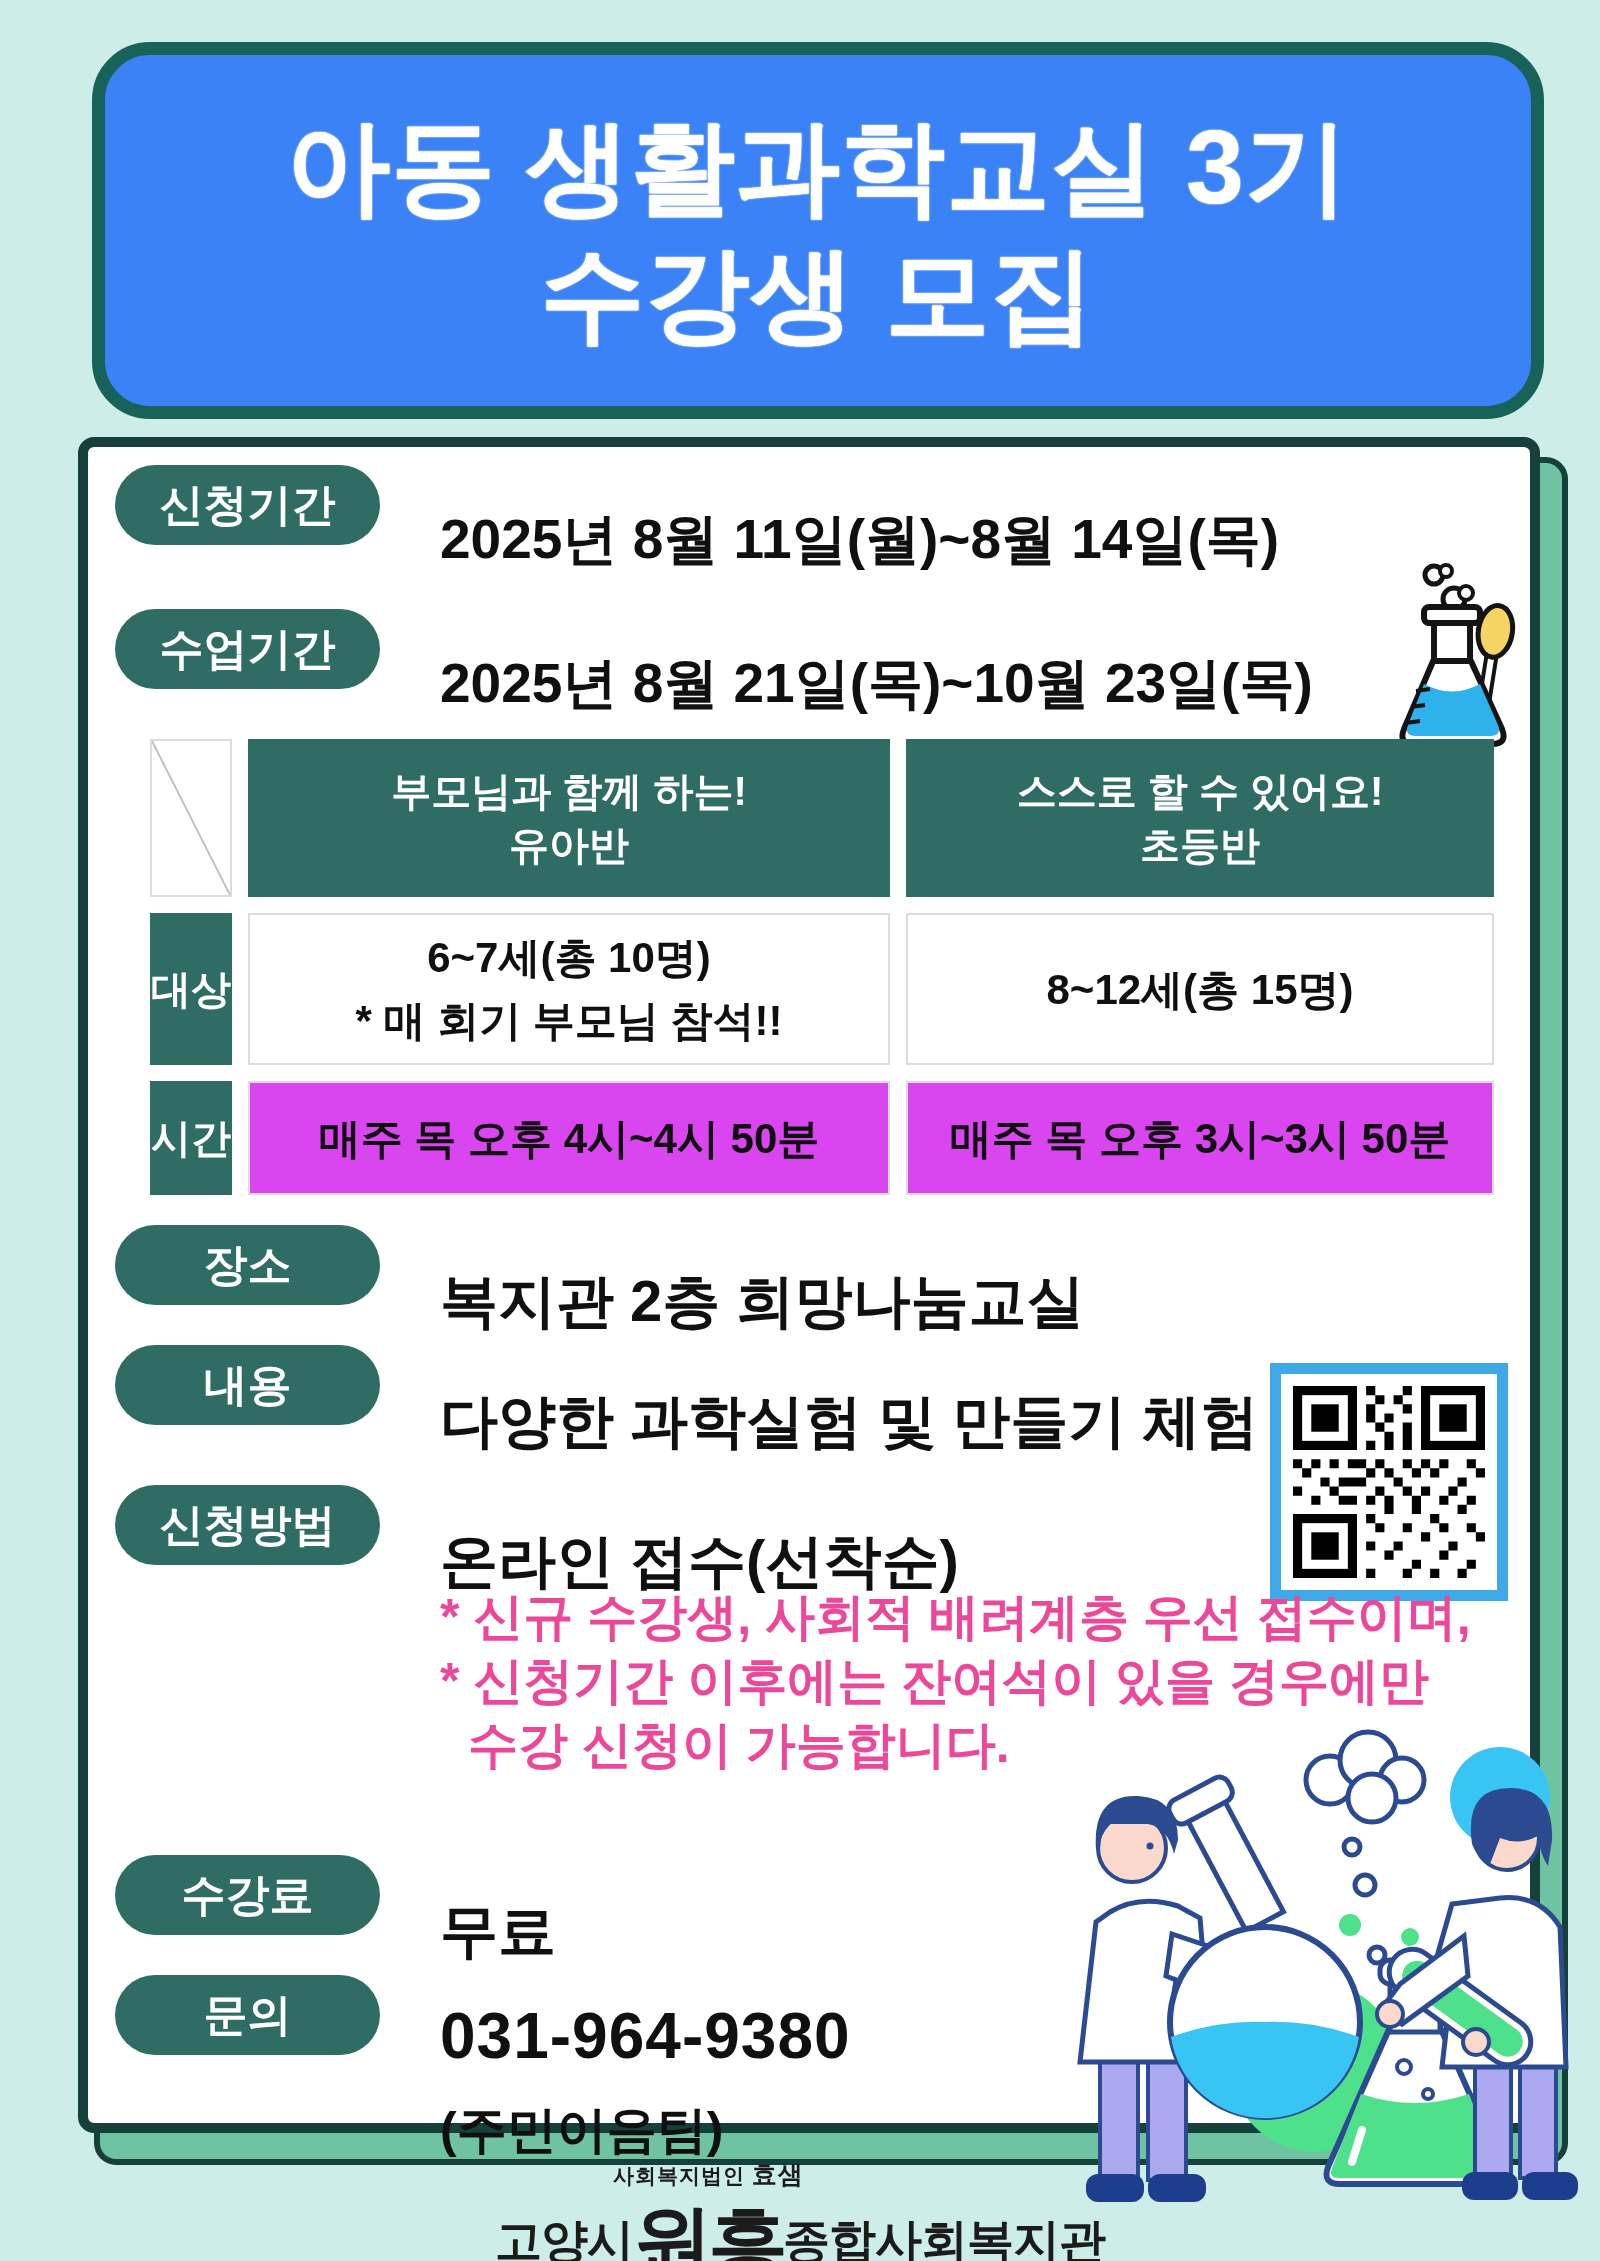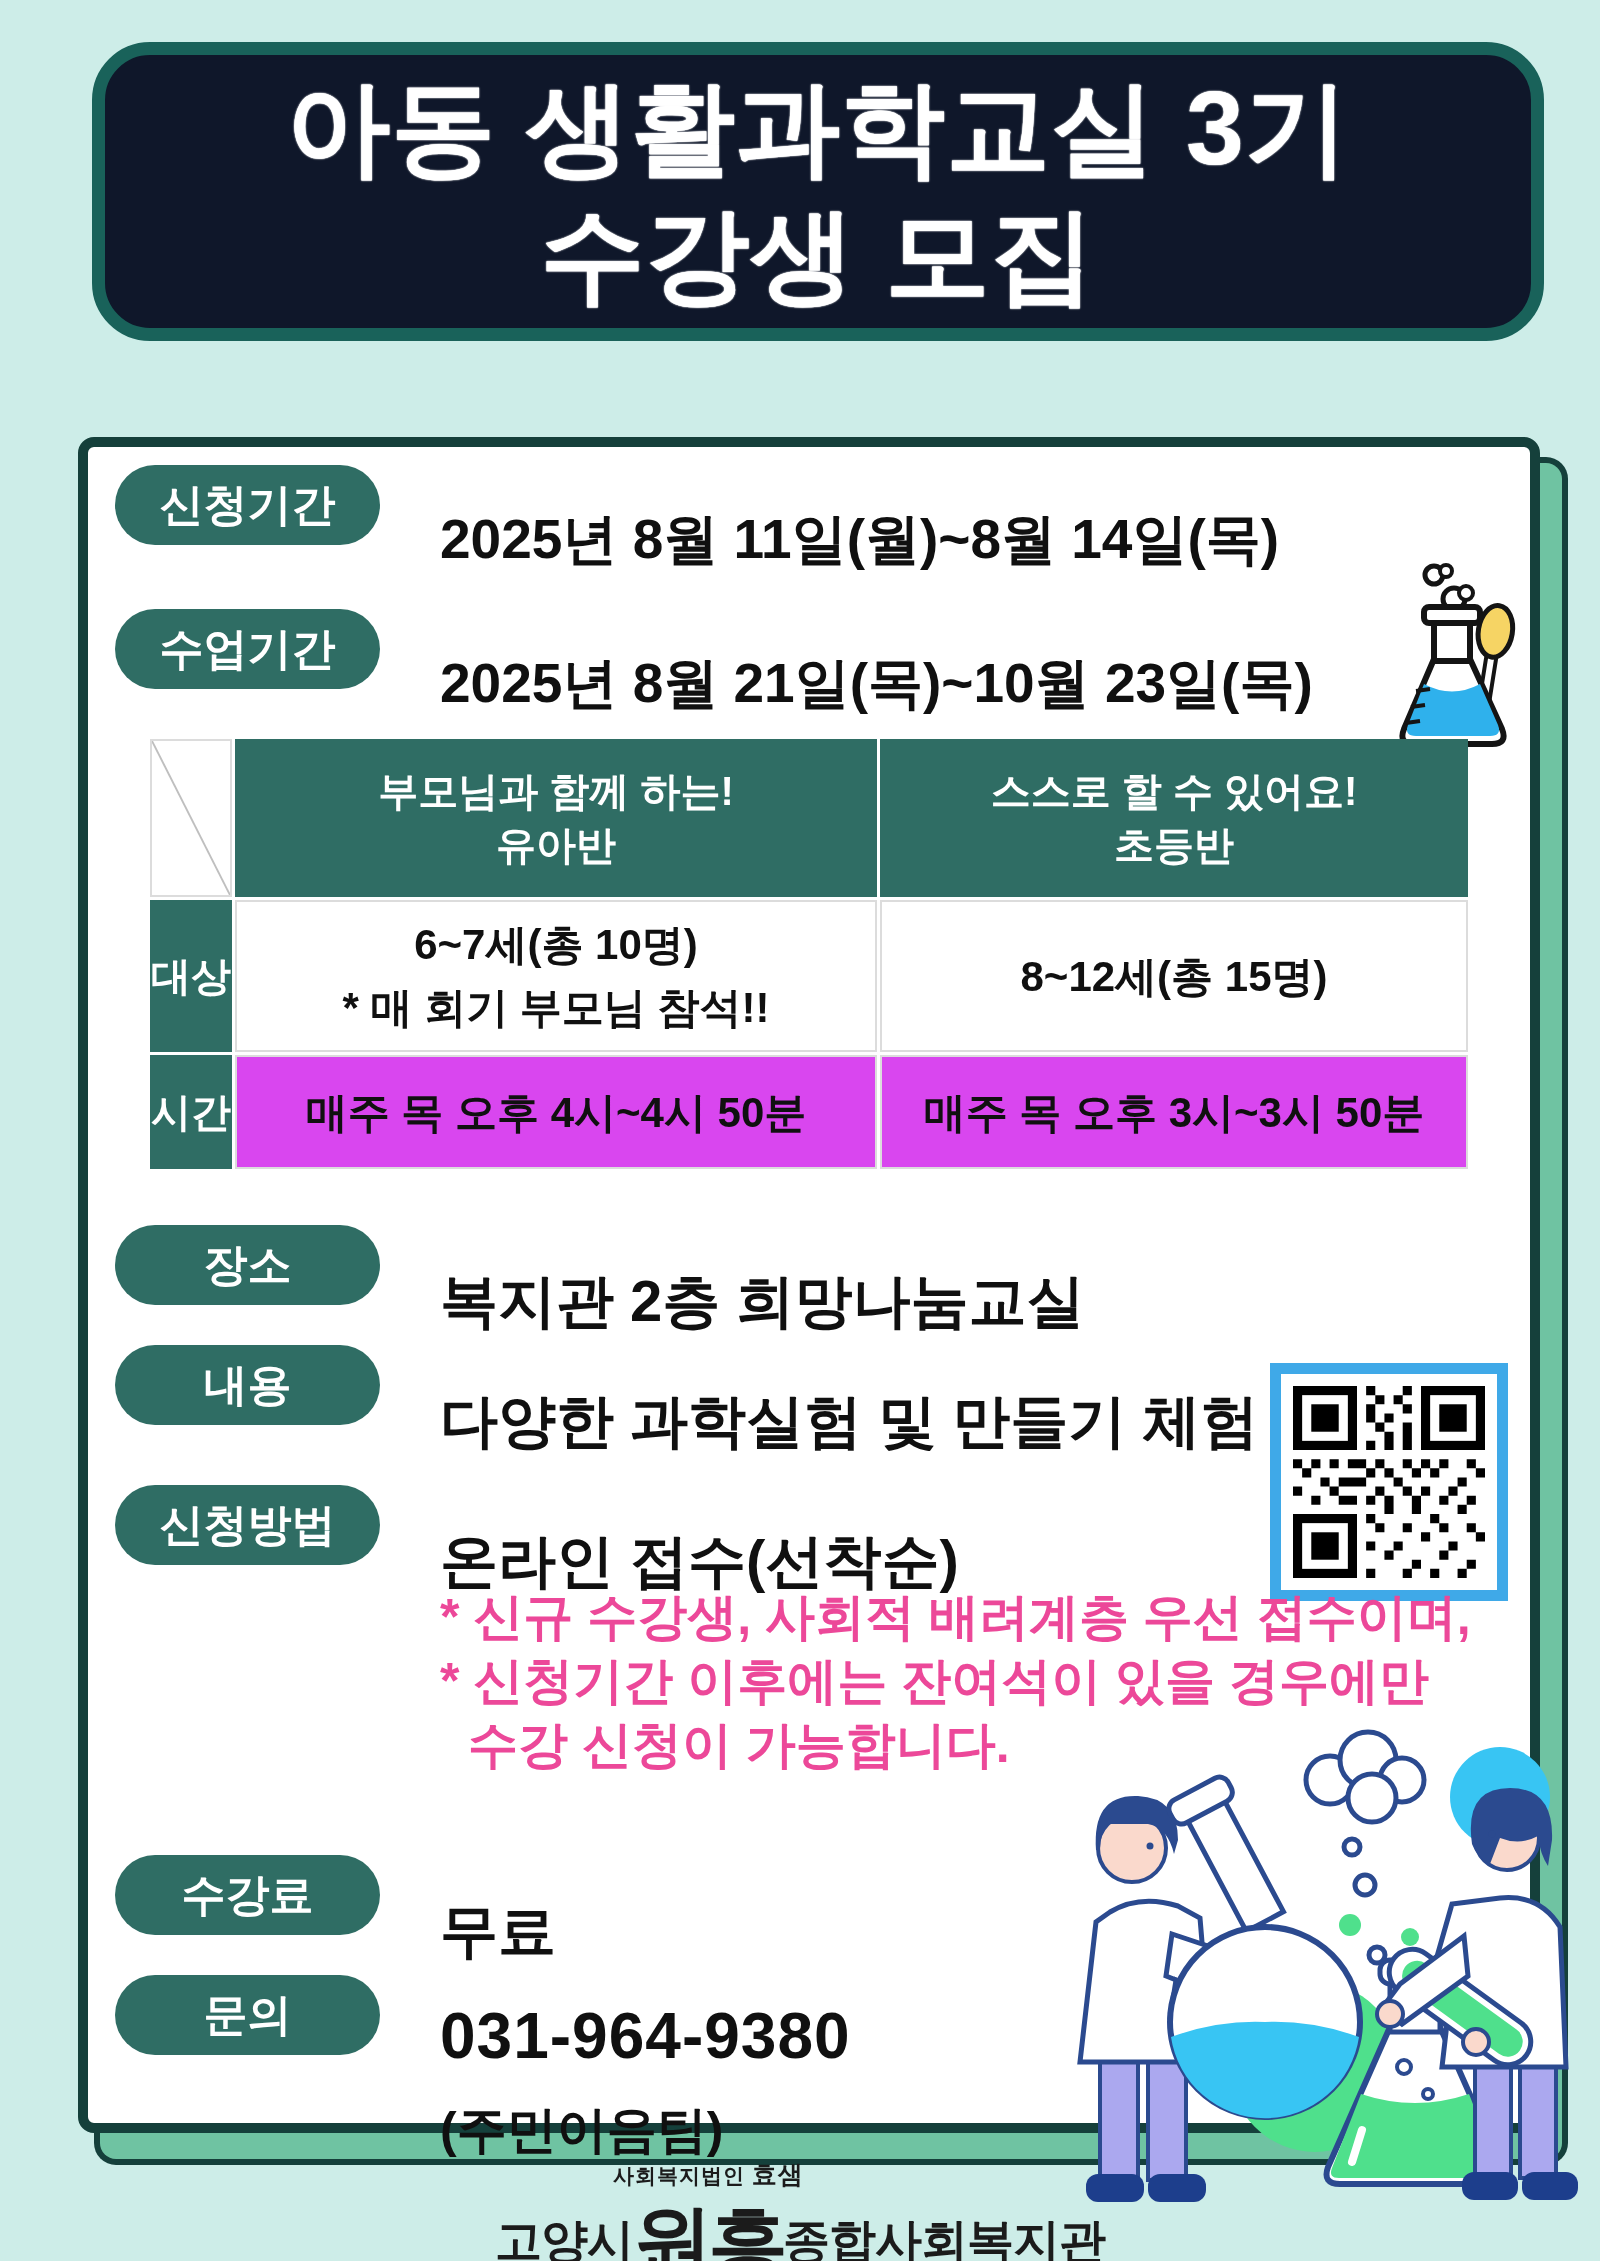--- a/index.html
+++ b/index.html
@@ -6,22 +6,22 @@
   body{
     width:1600px;height:2261px;position:relative;overflow:hidden;
     background:#CDEDE8;
     font-family:"Liberation Sans",sans-serif;
     -webkit-font-smoothing:antialiased;
   }
   *{box-sizing:border-box;}
 
   
   .title-box{
-    position:absolute;left:92px;top:42px;width:1452px;height:299px;
-    background:#0f172a;border:13px solid #19625A;border-radius:58px;
+    position:absolute;left:92px;top:42px;width:1452px;height:377px;
+    background:#3b82f6;border:13px solid #19625A;border-radius:58px;
     display:flex;flex-direction:column;align-items:center;justify-content:center;
   }
   .title-line{
     color:#fff;font-weight:800;font-size:104px;line-height:1.22;
     letter-spacing:1px;text-align:center;white-space:nowrap;
     text-shadow:0 0 1px #fff,0 0 2px #fff;
   }
 
   
   .card{
@@ -38,21 +38,21 @@
   .val{position:absolute;left:352px;color:#101010;font-weight:800;white-space:nowrap;margin-top:28px;}
   .v-date{font-size:55px;}
   .v-big{font-size:58px;}
   .v-phone{font-size:64px;letter-spacing:1px;}
   .v-team{font-size:50px;font-weight:700;}
 
   
   .tbl{
     position:absolute;left:62px;top:292px;
     display:grid;grid-template-columns:82px 642px 588px;grid-template-rows:158px 152px 114px;
-    gap:3px;
+    gap:16px;
   }
   .cell{display:flex;flex-direction:column;align-items:center;justify-content:center;text-align:center;}
   .cell.th{background:#2F6D64;color:#fff;font-weight:800;font-size:40px;line-height:1.35;}
   .cell.side{background:#2F6D64;color:#fff;font-weight:800;font-size:40px;}
   .cell.body{background:#fff;border:2px solid #DCDCDC;color:#101010;font-weight:800;font-size:42px;line-height:1.5;}
   .cell.body.gray{background:#d946ef;}
   .cell.corner{background:#fff;border:2px solid #DCDCDC;padding:0;position:relative;}
   .cell.corner svg{position:absolute;inset:0;width:100%;height:100%;}
 
   

